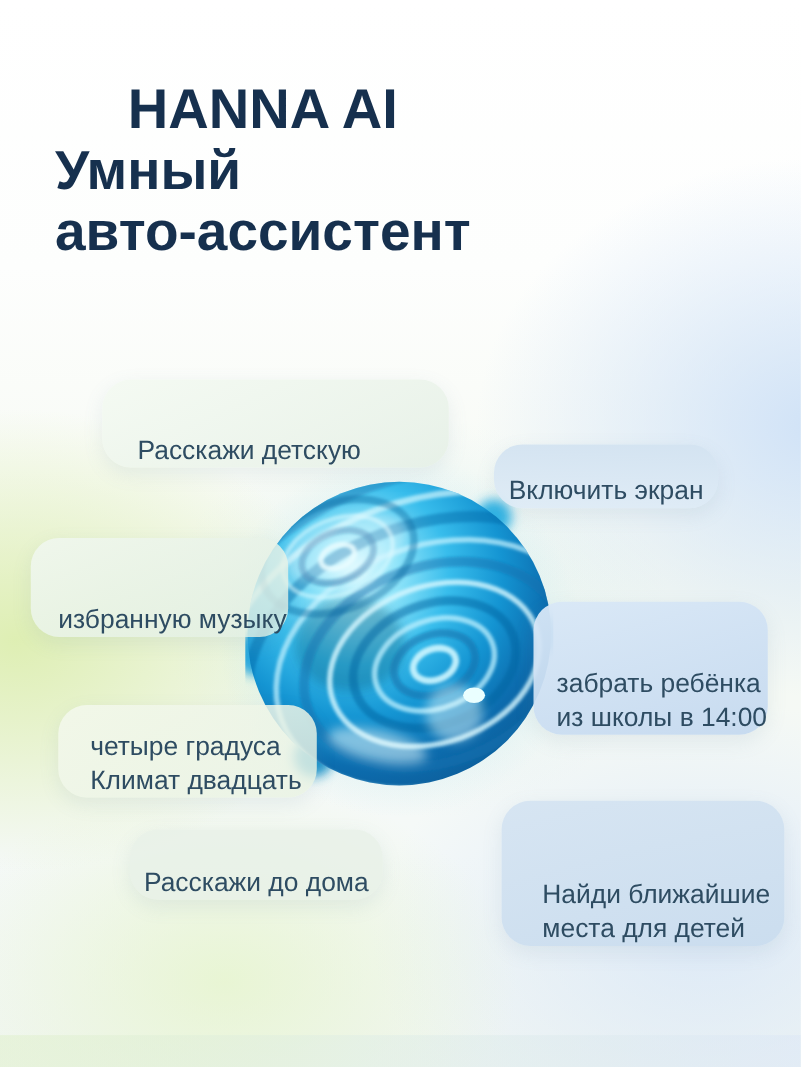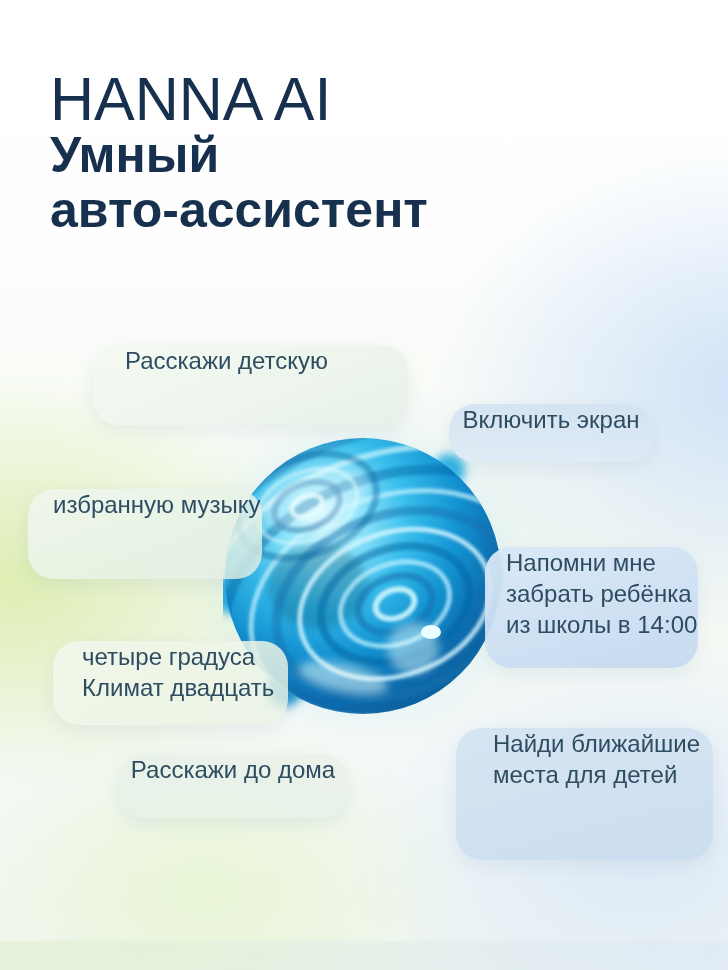--- a/index.html
+++ b/index.html
@@ -10,31 +10,31 @@
       radial-gradient(420px 300px at 2% 60%,  rgba(221,238,176,.95), rgba(221,238,176,0) 70%),
       radial-gradient(380px 260px at 28% 92%, rgba(228,244,198,.70), rgba(228,244,198,0) 70%),
       radial-gradient(430px 340px at 102% 40%,rgba(206,225,247,.95), rgba(206,225,247,0) 72%),
       radial-gradient(420px 300px at 88% 88%, rgba(214,229,247,.75), rgba(214,229,247,0) 72%),
       radial-gradient(330px 260px at 52% 58%, rgba(205,234,238,.50), rgba(205,234,238,0) 70%),
       linear-gradient(180deg,#ffffff 0%,#fdfefd 25%,#f5f9f2 55%,#f5f9f8 80%,#f1f6f3 100%);
   }
   *{box-sizing:border-box;}
 
   .title{position:absolute;left:50px;top:70px;color:#16304e;}
-  .title .brand{font-size:61px;font-weight:400;line-height:58px;letter-spacing:0;}
+  .title .brand{font-size:51px;font-weight:700;line-height:58px;letter-spacing:0;text-align:center;}
   .title .sub{font-size:50px;font-weight:700;line-height:55px;letter-spacing:0;}
 
   .orb-glow{position:absolute;left:193px;top:414px;width:340px;height:328px;border-radius:50%;
     background:radial-gradient(circle,rgba(150,220,240,.45),rgba(150,220,240,0) 70%);}
   .orb{position:absolute;left:223px;top:436px;width:280px;height:280px;}
 
   .chip{
     position:absolute;border-radius:26px;color:#2e4c62;
     font-size:24px;line-height:31px;font-weight:500;
-    display:flex;flex-direction:column;justify-content:flex-start;
+    display:flex;flex-direction:column;justify-content:flex-end;
     box-shadow:0 6px 18px rgba(110,140,165,.12);
   }
   .chip.center{align-items:center;text-align:center;}
   .chip-story   {left:93px; top:345px;width:315px;height:80px; padding-left:32px;
     background:linear-gradient(155deg,rgba(244,250,242,.95),rgba(228,239,229,.82));}
   .chip-screen  {left:449px;top:404px;width:204px;height:58px;
     background:linear-gradient(180deg,rgba(211,227,241,.95),rgba(222,235,246,.90));}
   .chip-music   {left:28px; top:489px;width:234px;height:90px; padding-left:25px;
     background:linear-gradient(150deg,rgba(240,247,238,.92),rgba(224,238,226,.80));}
   .chip-reminder{left:485px;top:547px;width:213px;height:121px;padding-left:21px;
@@ -123,21 +123,20 @@
 
 <div class="chip chip-screen center">
   <div>Включить экран</div>
 </div>
 
 <div class="chip chip-music">
   <div>избранную музыку</div>
 </div>
 
 <div class="chip chip-reminder">
-  <div>Напомни мне</div>
   <div>забрать ребёнка</div>
   <div>из школы в 14:00</div>
 </div>
 
 <div class="chip chip-climate">
   <div>четыре градуса</div>
   <div>Климат двадцать</div>
 </div>
 
 <div class="chip chip-route center">

